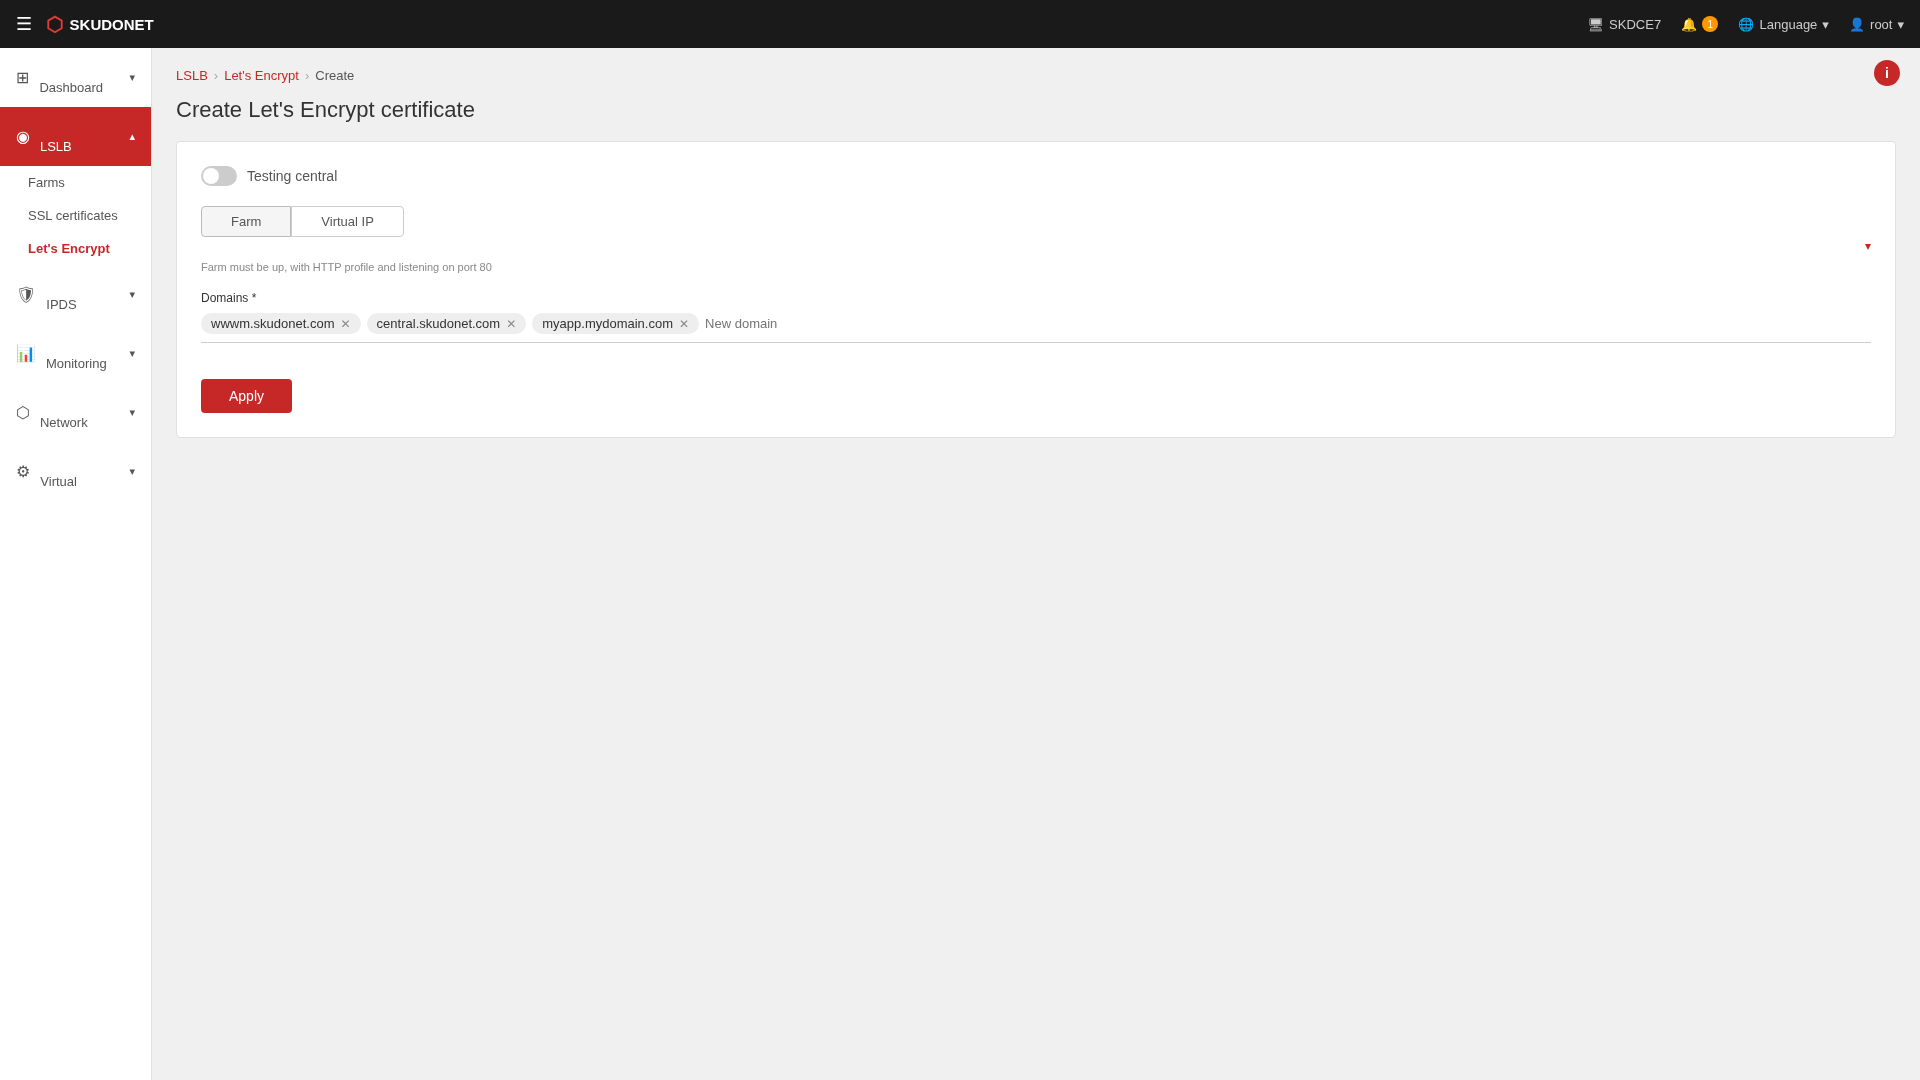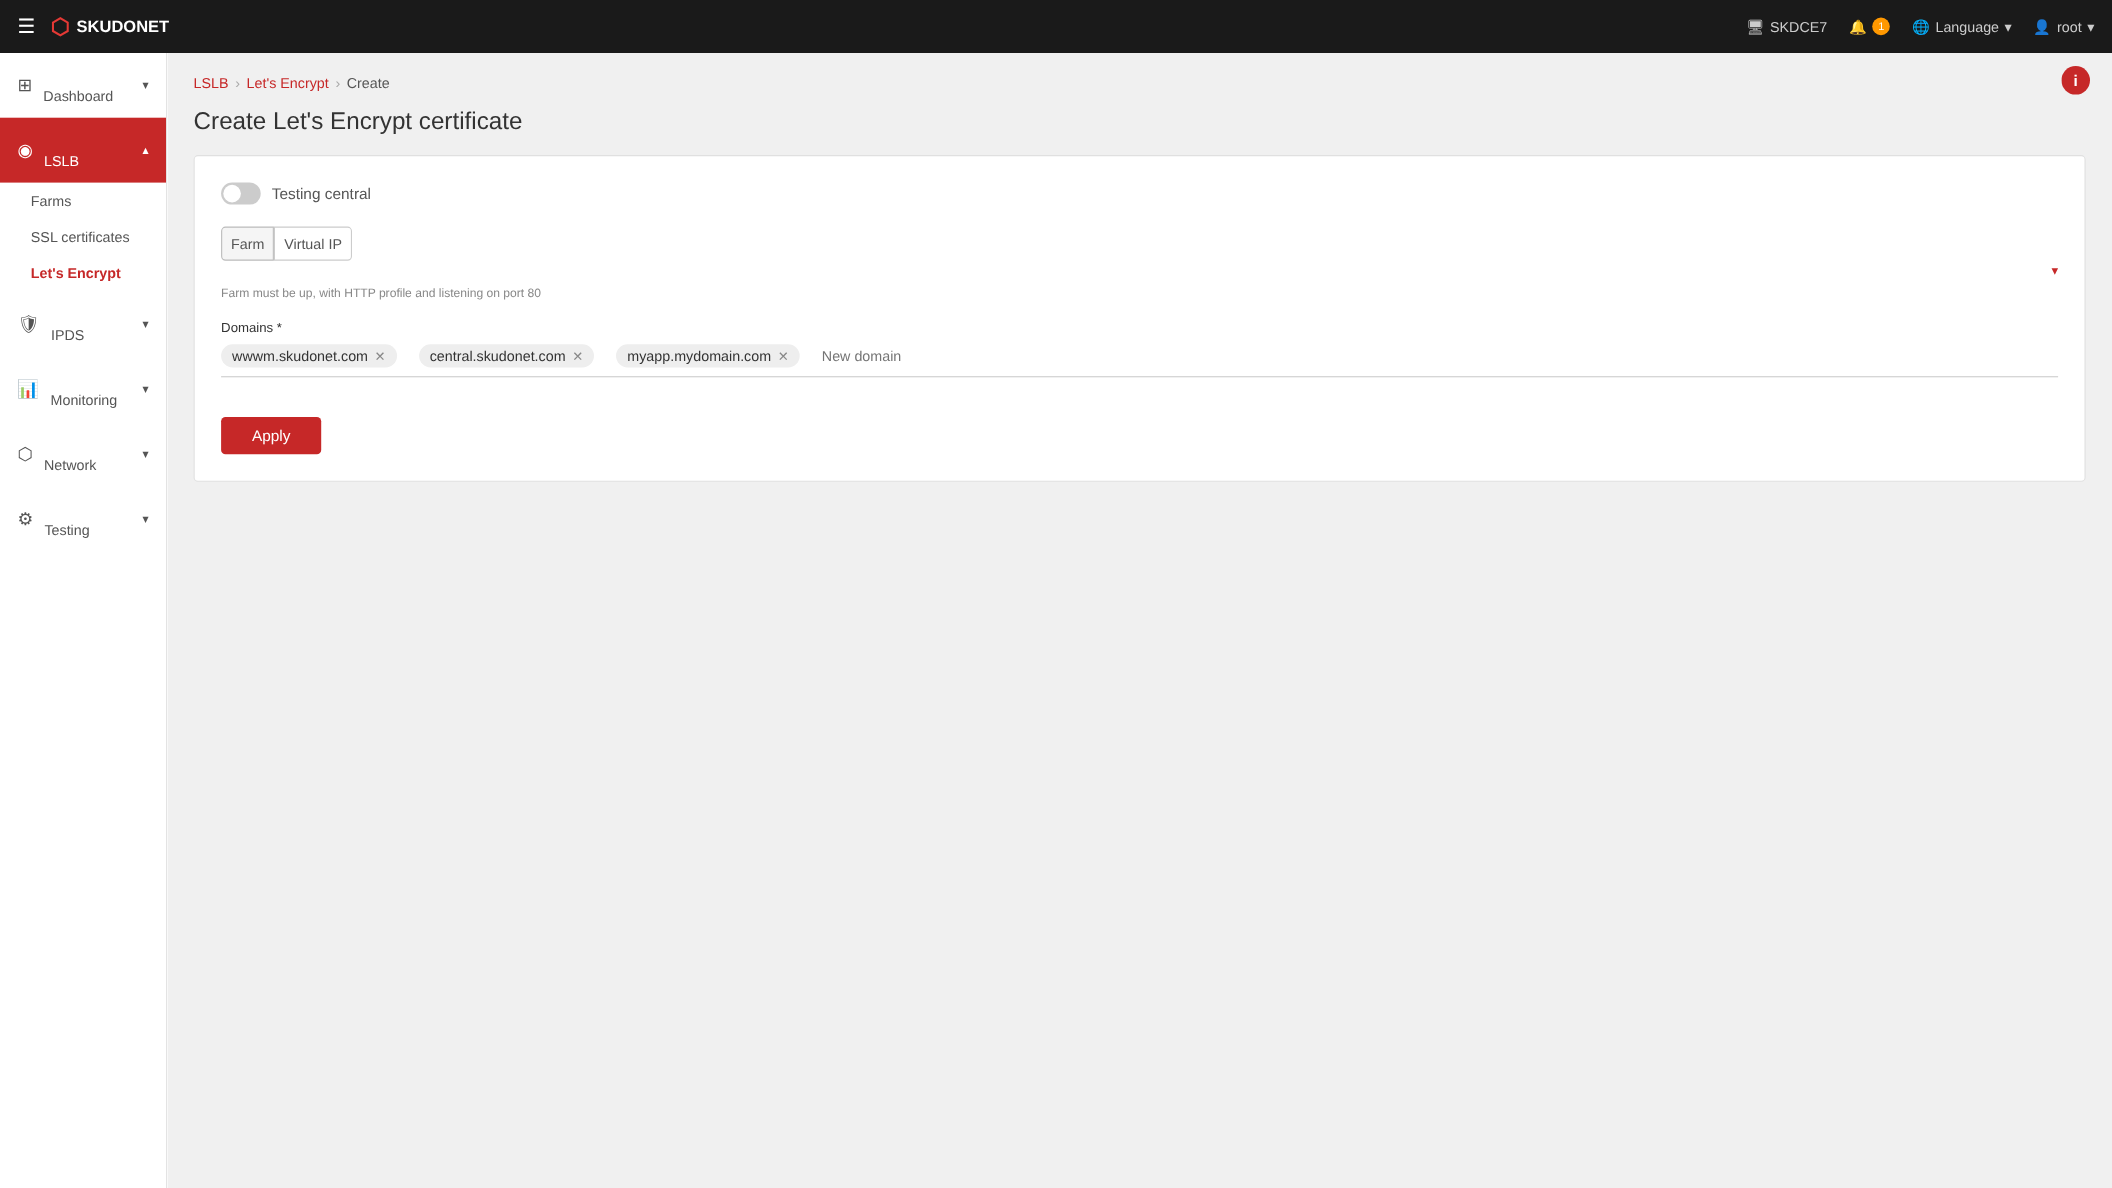--- a/index.html
+++ b/index.html
@@ -74,21 +74,21 @@
     }
     .toggle-switch .knob {
       position: absolute; top: 2px; left: 2px; width: 16px; height: 16px;
       background: #fff; border-radius: 50%; transition: left 0.2s;
     }
     .toggle-label { font-size: 14px; color: #555; }
 
     
     .tab-row { display: flex; gap: 0; margin-bottom: 24px; }
     .tab-btn {
-      padding: 7px 8px; border: 1px solid #ccc; background: #fff; cursor: pointer;
+      padding: 7px 29px; border: 1px solid #ccc; background: #fff; cursor: pointer;
       font-size: 13px; color: #555;
     }
     .tab-btn:first-child { border-radius: 4px 0 0 4px; }
     .tab-btn:last-child { border-radius: 0 4px 4px 0; }
     .tab-btn.active { background: #f5f5f5; border-color: #bbb; font-weight: 500; }
 
     
     .form-group { margin-bottom: 18px; }
     .form-label { font-size: 12px; color: #c62828; margin-bottom: 4px; display: block; }
     .form-input {
@@ -96,21 +96,21 @@
       font-size: 15px; color: #333; outline: none; background: transparent;
     }
     .form-hint { font-size: 11px; color: #888; margin-top: 4px; }
     .form-dropdown-icon {
       float: right; color: #c62828; margin-top: -22px; font-size: 12px;
     }
 
     
     .domains-label { font-size: 12px; color: #333; margin-bottom: 8px; display: block; }
     .domains-row {
-      display: flex; align-items: center; flex-wrap: wrap; gap: 20px;
+      display: flex; align-items: center; flex-wrap: wrap; gap: 6px;
       border-bottom: 1px solid #ccc; padding-bottom: 8px;
     }
     .domain-tag {
       display: flex; align-items: center; gap: 4px; background: #eee;
       border-radius: 12px; padding: 3px 10px 3px 10px; font-size: 13px; color: #333;
     }
     .domain-tag .remove-icon {
       cursor: pointer; color: #888; font-size: 12px; margin-left: 2px; line-height: 1;
     }
     .new-domain-input {
@@ -203,21 +203,21 @@
     </div>
 
     <div class="sidebar-item">
       <span class="icon">⬡</span>
       <span class="label">Network</span>
       <span class="chevron">▾</span>
     </div>
 
     <div class="sidebar-item">
       <span class="icon">⚙</span>
-      <span class="label">Testing</span>
+      <span class="label">Virtual</span>
       <span class="chevron">▾</span>
     </div>
 
   </div>
 </aside>
 
 <div class="info-icon-corner">i</div>
 
 <main class="main">
 

